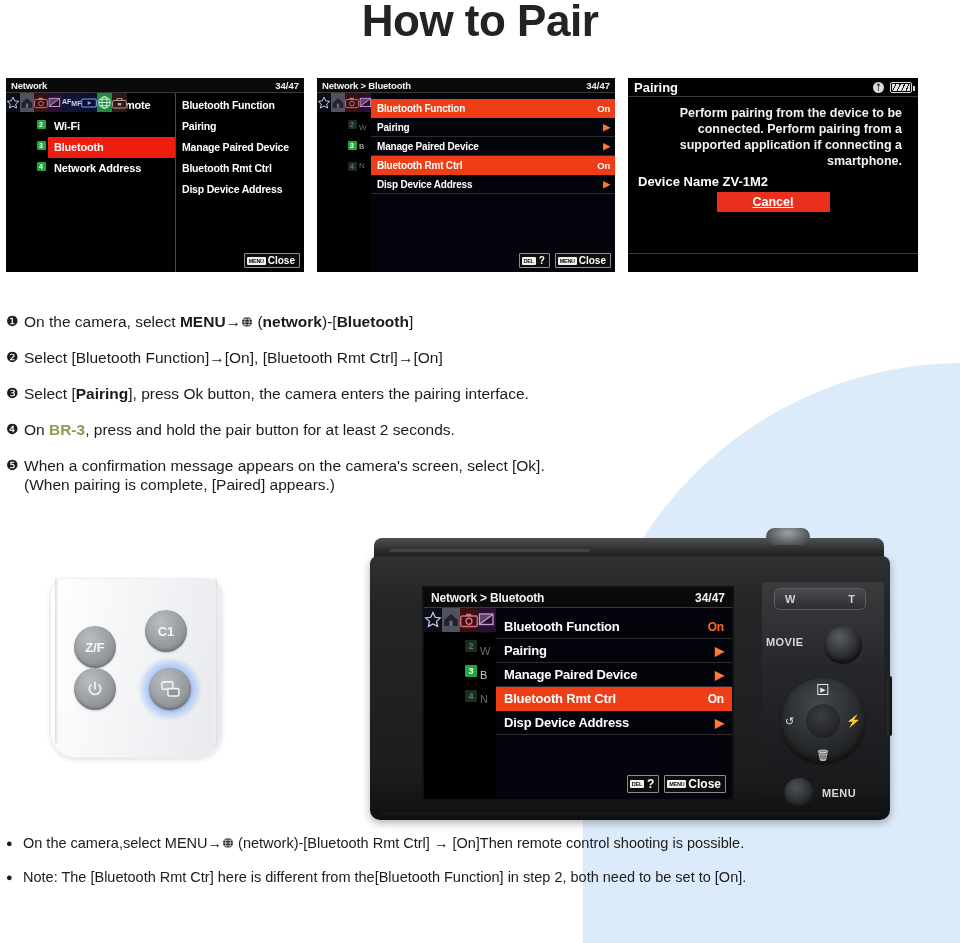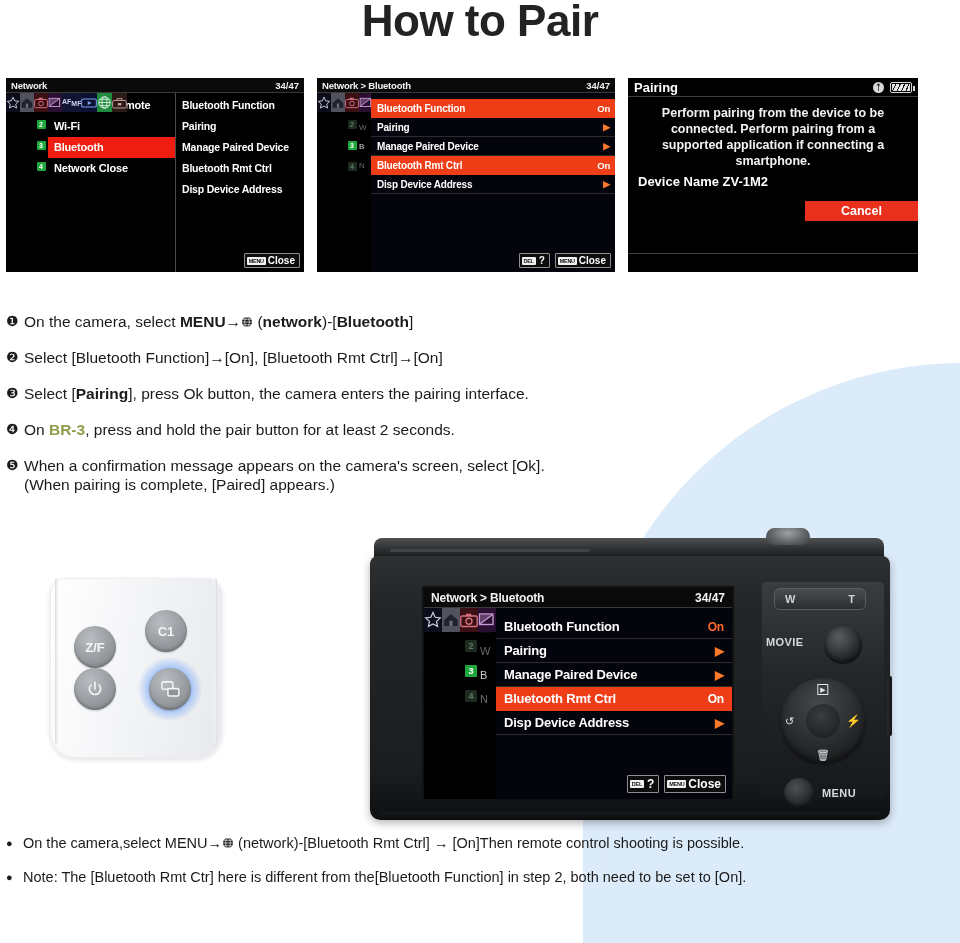--- a/index.html
+++ b/index.html
@@ -140,25 +140,25 @@
     font-size:8px;line-height:11px;text-align:center;font-weight:bold;
   }
   .batt{
     width:22px;height:11px;border:1.5px solid #d9d9d9;border-radius:2px;
     position:relative; display:flex; align-items:center; padding:1px;
   }
   .batt:after{content:"";position:absolute;right:-3.5px;top:3px;width:2px;height:5px;background:#d9d9d9;}
   .batt i{ display:block; width:100%; height:100%;
     background:repeating-linear-gradient(115deg,#e6e6e6 0 3px,#1a1a1a 3px 4px); }
   .pair .pmsg{
-    text-align:center; font-size:12.5px; font-weight:bold; line-height:16px;
+    text-align:right; font-size:12.5px; font-weight:bold; line-height:16px;
     padding:8px 16px 0 16px; color:#f2f2f2;
   }
   .pair .pdev{ font-size:13px; font-weight:bold; padding:5px 0 0 10px; }
-  .pair .pbtnwrap{ display:flex; justify-content:flex-end; margin-top:12px;}
+  .pair .pbtnwrap{ display:flex; justify-content:center; margin-top:3px;text-decoration:underline;}
   .pair .cancel{
     background:#e8301c; color:#fff; font-size:12.5px; font-weight:bold;
     padding:3px 0; width:113px; text-align:center;
   }
   .pair .pbar{ position:absolute; left:0; right:0; bottom:18px; height:1px; background:#3d3d3d;}
 
   
   .steps{ position:absolute; left:6px; top:312px; width:700px; z-index:5;}
   .step{ display:flex; font-size:15.5px; color:#1b1b1b; margin-bottom:17px; line-height:19px;}
   .step .num{ flex:0 0 18px; font-size:14px; }
@@ -359,21 +359,21 @@
         <div class="numbox active" style="margin-bottom:12px;">2</div>
         <div class="numbox active" style="margin-bottom:12px;">3</div>
         <div class="numbox active">4</div>
       </div>
 
       <div class="twocol">
         <div class="colL">
           <div class="citem sel" style="background:none">⬚Cnct./PC Remote</div>
           <div class="citem">Wi-Fi</div>
           <div class="citem sel">Bluetooth</div>
-          <div class="citem">Network Close</div>
+          <div class="citem">Network Address</div>
         </div>
         <div class="colR">
           <div class="ritem">Bluetooth Function</div>
           <div class="ritem">Pairing</div>
           <div class="ritem">Manage Paired Device</div>
           <div class="ritem">Bluetooth Rmt Ctrl</div>
           <div class="ritem">Disp Device Address</div>
         </div>
       </div>
     </div>

